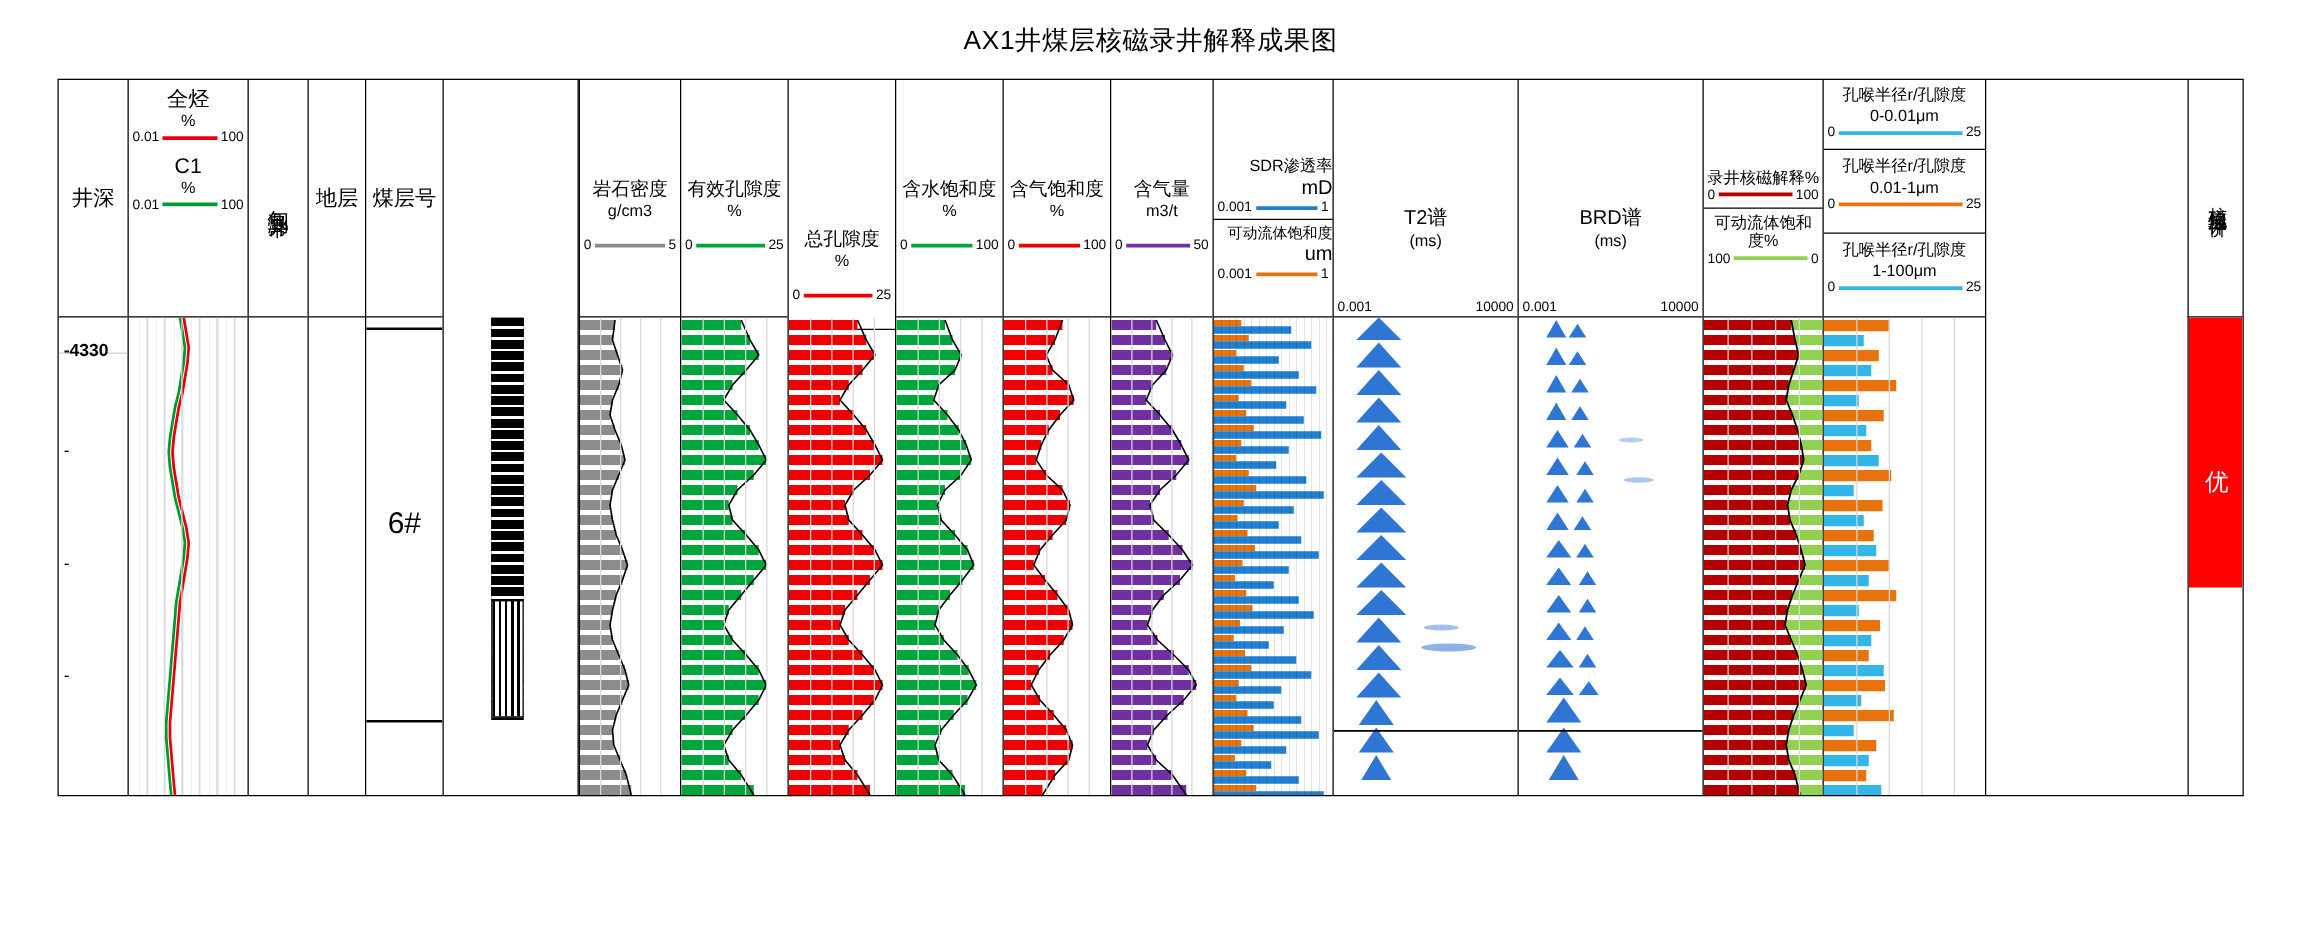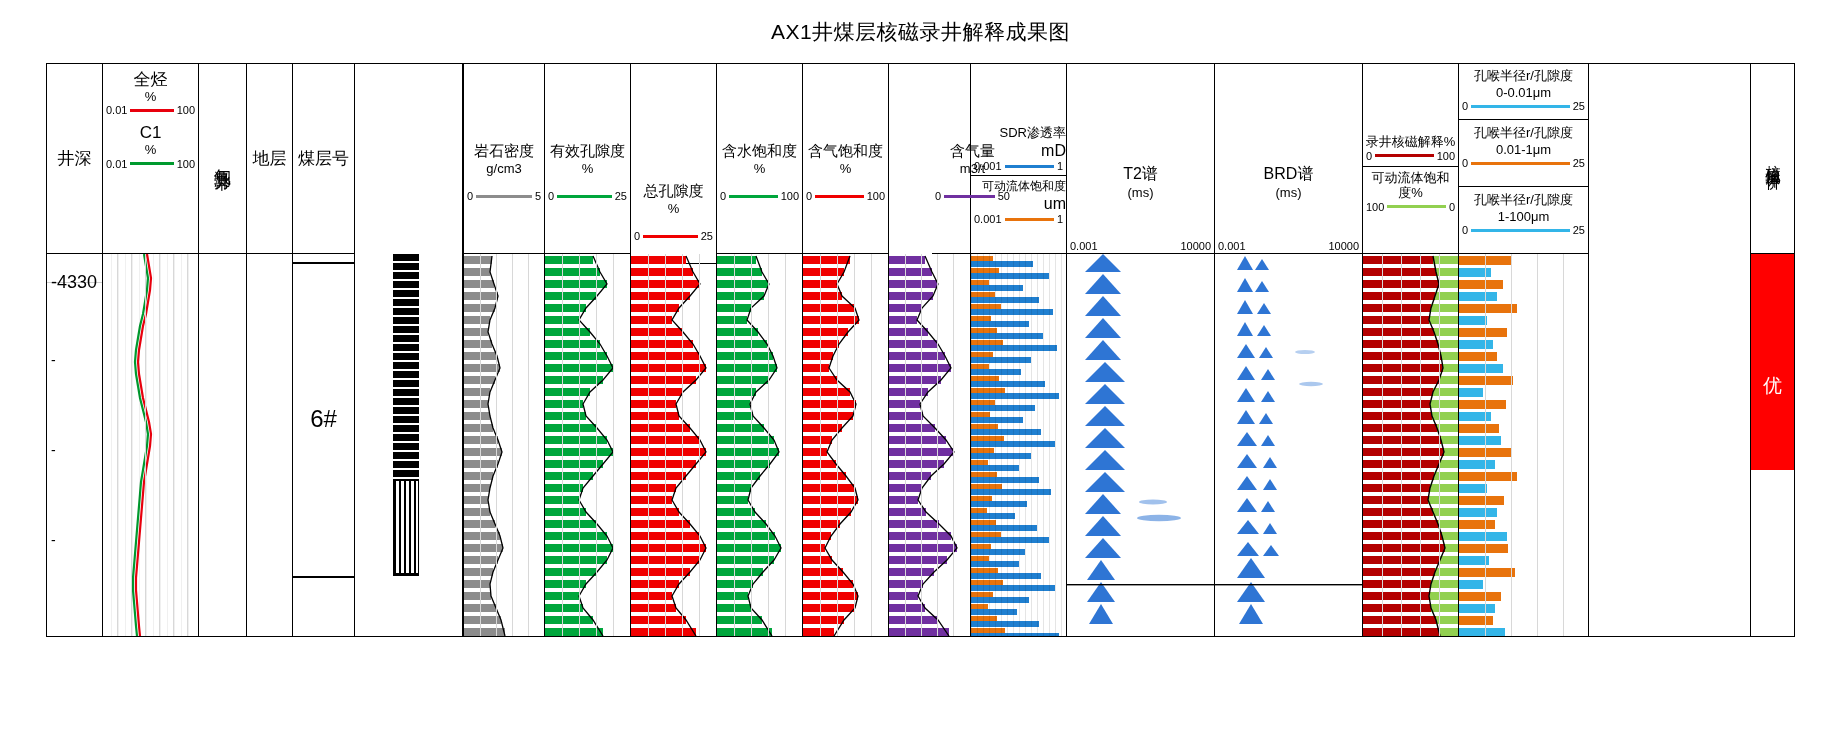--- a/index.html
+++ b/index.html
@@ -31,21 +31,21 @@
   <div class="title">AX1井煤层核磁录井解释成果图</div>
 
   <div class="grid">
 
     <div class="col" style="left:0;width:56px;">
       <div class="hdr" style="height:190px;border-bottom:1.4px solid #000;">
         <div class="ctr f17">井深</div>
       </div>
       <div class="trk" style="top:190px;height:382px;">
         <div class="hl" style="top:28px;"></div>
-        <div style="position:absolute;left:4px;top:18px;font-size:18px;">-4330</div>
+        <div style="position:absolute;left:4px;top:18px;font-size:14px;font-weight:bold;">-4330</div>
         <div style="position:absolute;left:4px;top:98px;font-size:14px;">-</div>
         <div style="position:absolute;left:4px;top:188px;font-size:14px;">-</div>
         <div style="position:absolute;left:4px;top:278px;font-size:14px;">-</div>
       </div>
     </div>
 
     <div class="col" style="left:56px;width:96px;">
       <div class="hdr" style="height:190px;">
         <div class="hdrtxt" style="padding-top:6px;">
           <div class="f17">全烃</div>
@@ -408,21 +408,21 @@
               <rect x="0" y="350" width="52" height="8"></rect>
             <rect x="0" y="362" width="41" height="8"></rect>
               <rect x="0" y="374" width="31" height="8"></rect>
           </g>
           <polyline fill="none" stroke="#000" stroke-width="1.3" points="47,2 41,18 34,30 39,42 52,54 56,66 45,78 36,90 30,102 26,114 34,126 47,138 53,150 50,162 39,174 29,186 24,198 33,210 43,222 52,234 55,246 48,258 37,270 28,282 22,294 29,306 40,318 50,330 55,342 52,354 41,366 31,382"></polyline>
         </svg>
       </div>
     </div>
 
     <div class="col" style="left:842px;width:82px;">
-      <div class="hdr" style="top:56px;height:134px;margin-left:43px;">
+      <div class="hdr" style="top:56px;height:134px;">
         <div style="padding-top:22px;">
           <div class="f15">含气量</div>
           <div class="f13">m3/t</div>
           <div class="scale" style="margin-top:14px;">
             <span>0</span>
             <span class="bar" style="background:#7030a0;"></span>
             <span>50</span>
           </div>
         </div>
       </div>

